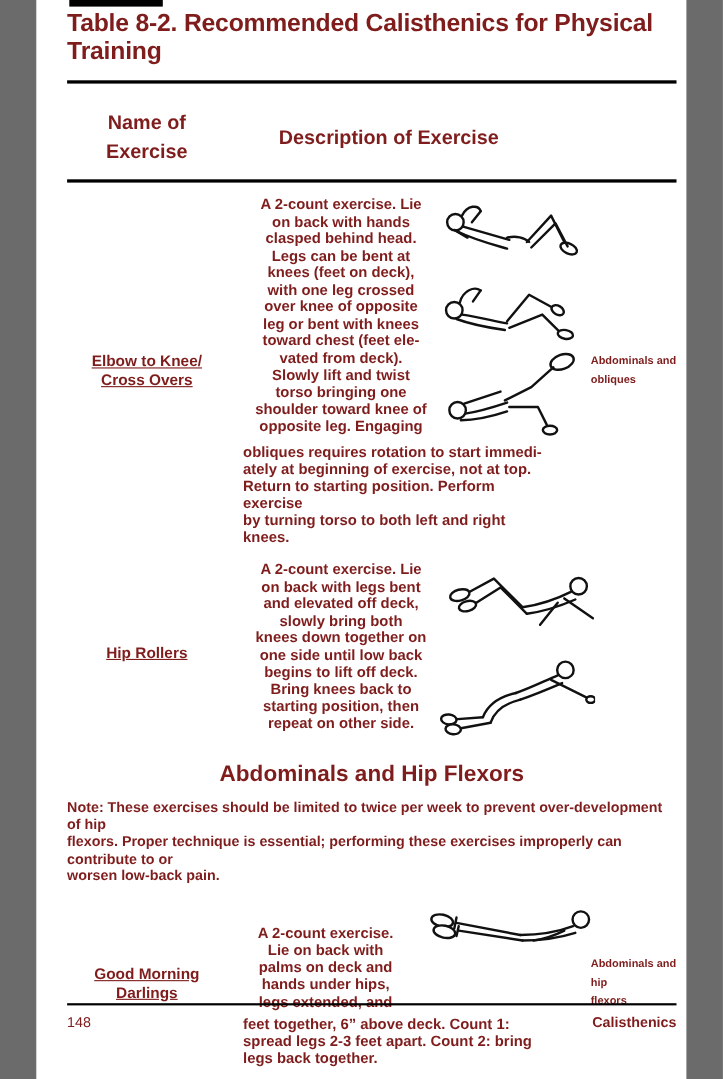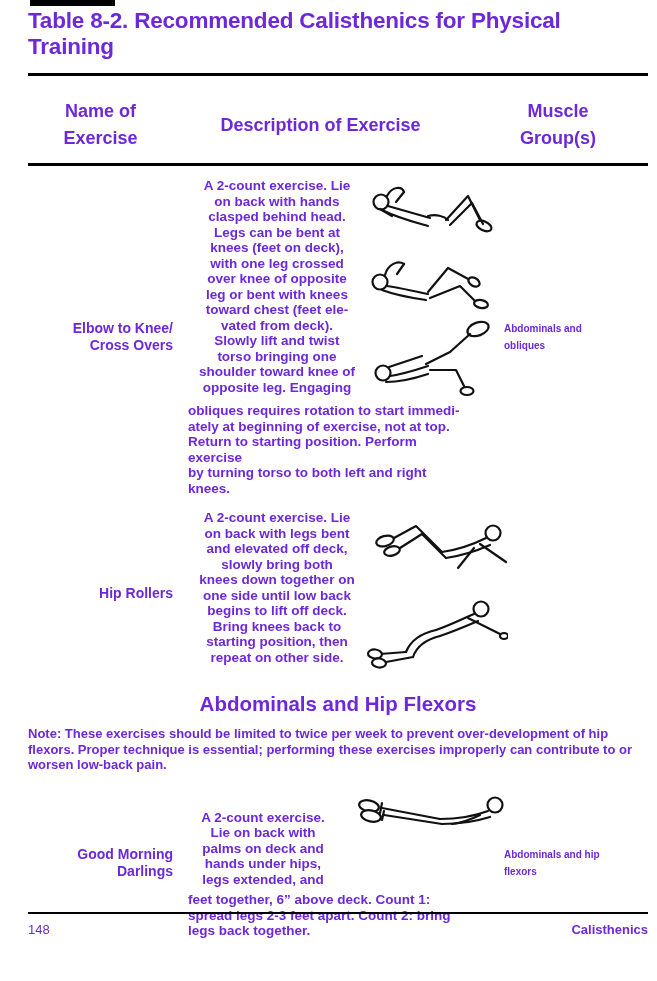--- a/index.html
+++ b/index.html
@@ -1,21 +1,21 @@
 <!DOCTYPE html>
 <html><head>
 <meta charset="utf-8">
 <style>
   html,body { margin:0; padding:0; background:#6b6b6b; }
   .page {
     position:relative;
-    width:657px; height:981px;
+    width:591px; height:981px;
     margin:0 auto;
     background:#ffffff;
-    color:#6d28d9;
+    color:#7f1d1d;
     font-family:"Liberation Sans", sans-serif;
     font-weight:bold;
     box-sizing:border-box;
     padding:8px 9px 0 28px;
     overflow:hidden;
   }
   .scan-artifact { position:absolute; left:30px; top:0; width:85px; height:6px; background:#000; }
 
   .title { font-size:22.5px; line-height:26px; width:610px; letter-spacing:-0.2px; }
 
@@ -27,21 +27,21 @@
     padding:22px 0 11px;
     border-bottom:3.5px solid #000;
   }
   .th { text-align:center; font-size:18px; line-height:27px; white-space:pre-line; }
 
   .row { display:grid; grid-template-columns:145px 295px 1fr; }
   .row-1 { margin-top:12px; }
   .row-2 { margin-top:14px; }
   .row-3 { margin-top:14px; }
 
-  .name-cell { align-self:center; text-align:right; font-size:14px; line-height:17px; white-space:pre-line; }
+  .name-cell { align-self:center; text-align:center; font-size:14px; line-height:17px; white-space:pre-line;text-decoration:underline; }
   .muscle-cell { align-self:center; font-size:10px; line-height:17px; white-space:pre-line; padding-left:36px; }
 
   .desc-cell { font-size:13.5px; line-height:15.5px; padding-left:15px; }
   .desc-top { display:flex;text-align:center; }
   .desc-narrow { white-space:pre-line; flex:none; width:178px; }
   .row-3 .desc-narrow { width:150px;margin-top:23px; }
   .figs { flex:none; display:flex; flex-direction:column; align-items:center; row-gap:6px; margin-top:2px; }
   .desc-wide { white-space:pre-line; margin-top:5px; }
 
   svg.fig { display:block; }
@@ -68,22 +68,20 @@
   <div class="scan-artifact"></div>
 
   <div class="title">Table 8-2. Recommended Calisthenics for Physical Training</div>
 
   <div class="head-rule"></div>
 
   <div class="thead">
     <div class="th">Name of
 Exercise</div>
     <div class="th">Description of Exercise</div>
-    <div class="th">Muscle
-Group(s)</div>
   </div>
 
   <div class="row row-1">
     <div class="name-cell">Elbow to Knee/
 Cross Overs</div>
     <div class="desc-cell">
       <div class="desc-top">
         <div class="desc-narrow">A 2-count exercise. Lie
 on back with hands
 clasped behind head.

